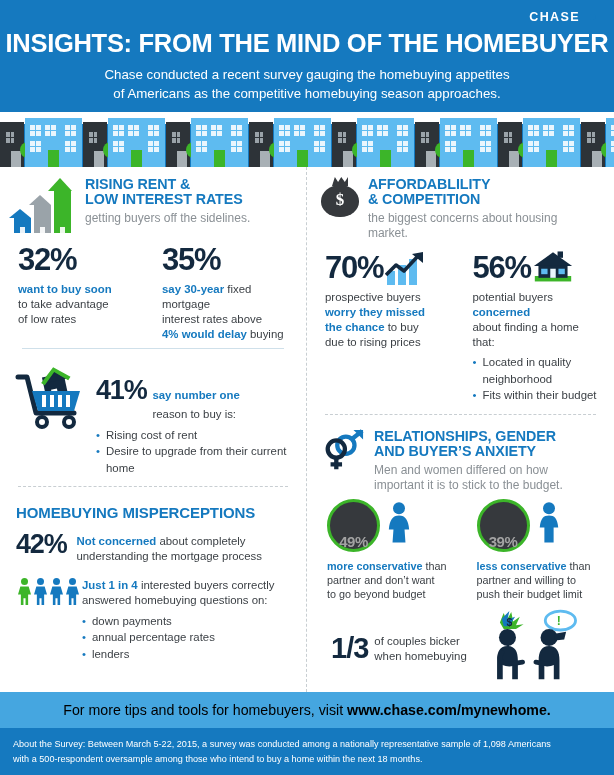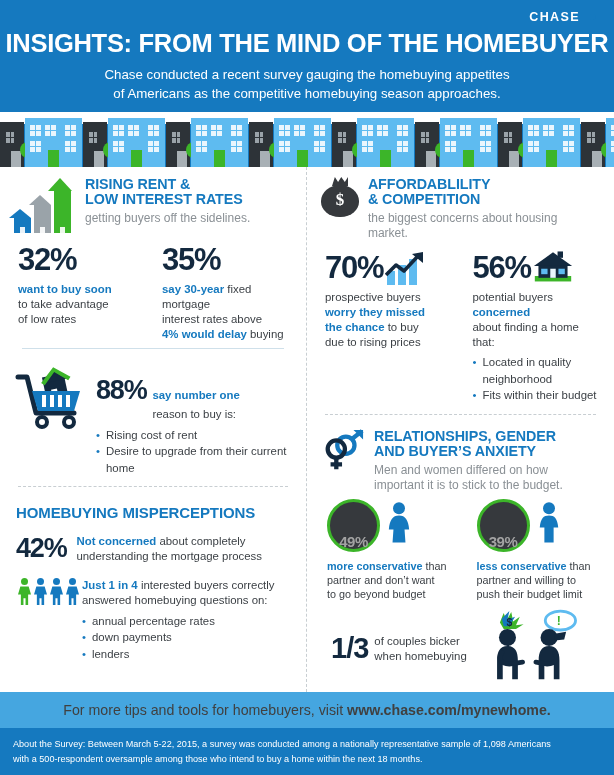--- a/index.html
+++ b/index.html
@@ -113,21 +113,21 @@
     display:flex; flex-direction:column; align-items:center; justify-content:center; }
   .gcircle .gp { color:#a3a3a3; font-size:15px; font-weight:bold; line-height:1; letter-spacing:-0.5px;margin-top:43px; }
   .gcircle .gl { color:#fff; font-size:8px; font-weight:bold; letter-spacing:.3px; margin-top:1px; }
   .gtext { color:#3a3f44; font-size:10.8px; line-height:1.3; margin-top:7px; }
 
   
   .bicker { display:flex; align-items:center; gap:6px; margin-top:8px; padding-left:10px; }
   .frac { font-size:29px; color:#13293f; font-weight:bold; letter-spacing:-1px; }
 
   
-  .cta { background:#45a6e0; color:#404040; text-align:center; padding:10px 7px; font-size:14.2px; }
+  .cta { background:#45a6e0; color:#000000; text-align:center; padding:10px 7px; font-size:14.2px; }
   .cta b { font-weight:bold; }
   .about { background:#1579bf; color:#fff; font-size:9.1px; line-height:1.65; padding:9px 13px 11px 13px; }
 </style>
 </head>
 <body>
 
 <div class="page">
 
   <div class="header">
     <div class="logo-row">
@@ -355,39 +355,39 @@
               <rect x="28" y="28" width="4" height="12" fill="#fff"></rect>
               <rect x="36" y="28" width="4" height="12" fill="#fff"></rect>
               <rect x="44" y="28" width="4" height="12" fill="#fff"></rect>
               <rect x="52" y="28" width="4" height="12" fill="#fff"></rect>
               <circle cx="28" cy="55" r="5" fill="none" stroke="#13293f" stroke-width="4"></circle>
               <circle cx="55" cy="55" r="5" fill="none" stroke="#13293f" stroke-width="4"></circle>
             </svg>
           </div>
           <div style="padding-top:8px;">
             <div style="display:flex; align-items:baseline; gap:6px;">
-              <span class="big" style="font-size:27px;">88%</span>
+              <span class="big" style="font-size:27px;">41%</span>
               <span style="line-height:1.2;">
                 <span class="blue-b" style="font-size:11.4px;">say number one</span><br>
                 <span class="body-t">reason to buy is:</span>
               </span>
             </div>
             <ul class="bullets">
               <li>Rising cost of rent</li>
               <li>Desire to upgrade from their current home</li>
             </ul>
           </div>
         </div>
       </div>
 
       <div class="divider"></div>
 
       <div class="sec">
         <div class="sec-title" style="font-size:15px; margin:4px 0 8px 2px;">HOMEBUYING MISPERCEPTIONS</div>
-        <div style="display:flex; gap:10px; align-items:flex-end; padding-left:2px;">
+        <div style="display:flex; gap:10px; align-items:flex-start; padding-left:2px;">
           <div class="big" style="font-size:27px;">42%</div>
           <div class="body-t" style="padding-top:5px;">
             <span class="blue-b">Not concerned</span>
             <span>about completely</span><br>
             <span>understanding the mortgage process</span>
           </div>
         </div>
         <div style="display:flex; gap:3px; align-items:flex-start; padding-left:4px; margin-top:14px;">
           <div class="ppl">
             <div class="person p-green">
@@ -407,22 +407,22 @@
                 <div class="bd"></div>
               </div>
           </div>
           <div>
             <div class="body-t">
               <span class="blue-b">Just 1 in 4</span>
               <span>interested buyers correctly</span><br>
               <span>answered homebuying questions on:</span>
             </div>
             <ul class="bullets">
+              <li>down payments</li>
               <li>annual percentage rates</li>
-              <li>down payments</li>
               <li>lenders</li>
             </ul>
           </div>
         </div>
       </div>
     </div>
 
     <div class="col col-right">
 
       <div class="sec">

